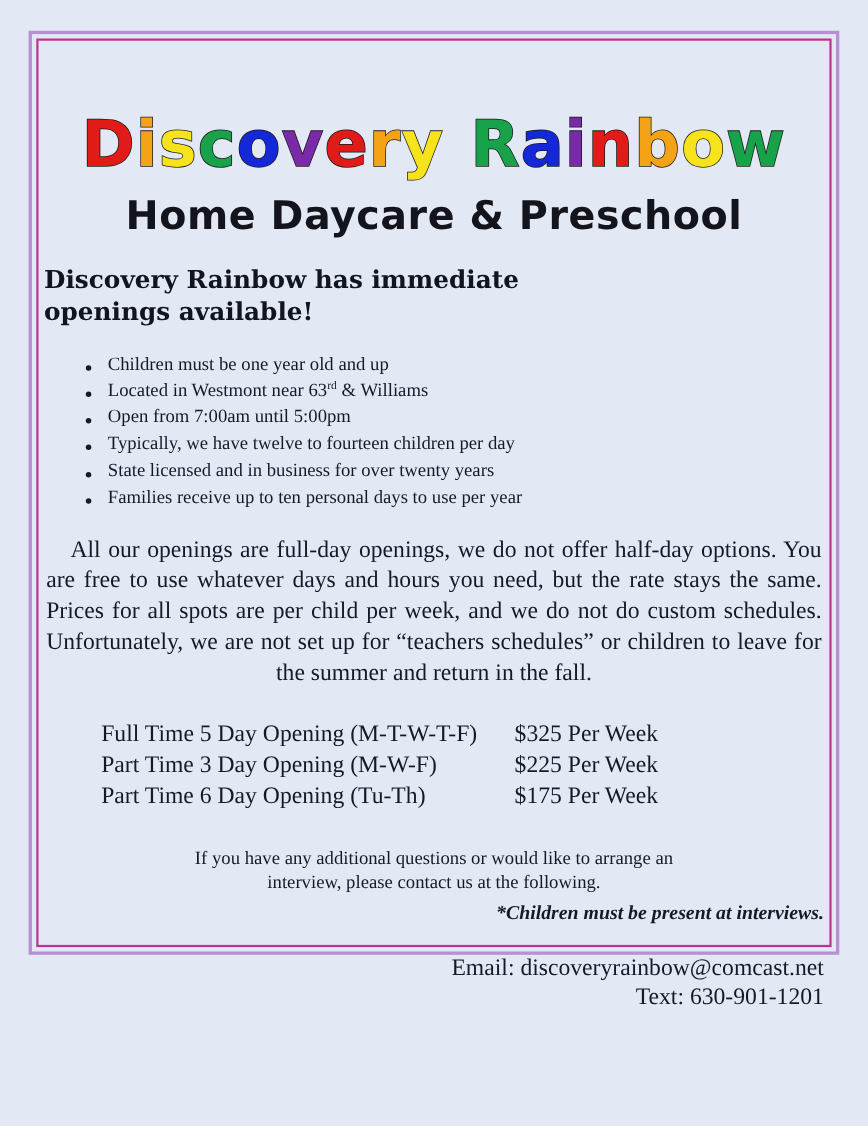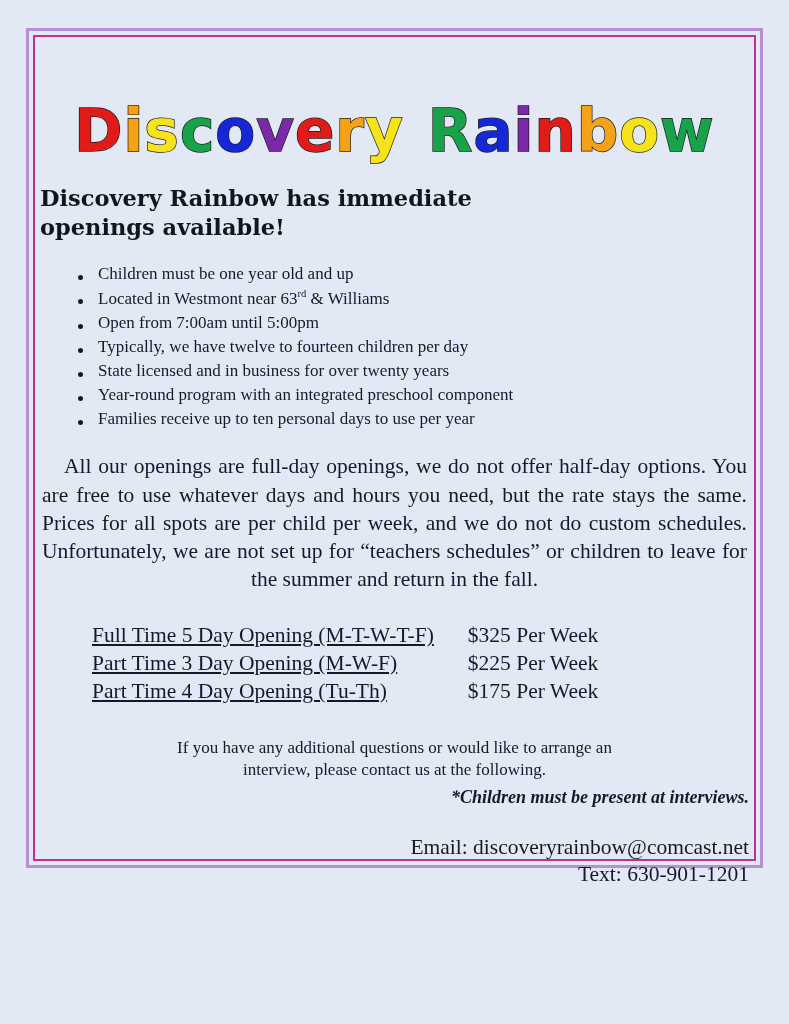--- a/index.html
+++ b/index.html
@@ -135,21 +135,21 @@
     margin: 30px auto 0 52px;
     border-collapse: collapse;
     font-size: 21.5px;
     line-height: 1.2;
   }
   table.prices td {
     padding: 0 0 2px 0;
     white-space: nowrap;
     vertical-align: top;
   }
-  table.prices td.opening { padding-right: 34px; text-decoration: underline; }
+  table.prices td.opening { padding-right: 34px; }
 
   
   .closing {
     text-align: center;
     margin-top: 30px;
     font-size: 17px;
     line-height: 1.31;
   }
   .note-italic {
     text-align: right;
@@ -170,50 +170,50 @@
 
 <div id="flyer">
 
   <div class="frame-outer"></div>
   <div class="frame-inner"></div>
 
   <div class="content">
 
     <div class="rainbow-title" id="rainbow-title"><span class="ltr" style="color: rgb(224, 27, 24);">D</span><span class="ltr" style="color: rgb(245, 163, 22);">i</span><span class="ltr" style="color: rgb(247, 227, 28);">s</span><span class="ltr" style="color: rgb(24, 162, 74);">c</span><span class="ltr" style="color: rgb(21, 40, 216);">o</span><span class="ltr" style="color: rgb(122, 42, 168);">v</span><span class="ltr" style="color: rgb(224, 27, 24);">e</span><span class="ltr" style="color: rgb(245, 163, 22);">r</span><span class="ltr" style="color: rgb(247, 227, 28);">y</span><span class="word-gap"></span><span class="ltr" style="color: rgb(24, 162, 74);">R</span><span class="ltr" style="color: rgb(21, 40, 216);">a</span><span class="ltr" style="color: rgb(122, 42, 168);">i</span><span class="ltr" style="color: rgb(224, 27, 24);">n</span><span class="ltr" style="color: rgb(245, 163, 22);">b</span><span class="ltr" style="color: rgb(247, 227, 28);">o</span><span class="ltr" style="color: rgb(24, 162, 74);">w</span></div>
 
+    <div class="subtitle">Home Daycare &amp; Preschool</div>
 
     <div class="tagline">
       <div>Discovery Rainbow has immediate</div>
       <div>openings available!</div>
     </div>
 
     <ul class="features" id="features-list">
         <li>Children must be one year old and up</li>
         <li><span>Located in Westmont near 63</span><sup class="ord">rd</sup><span> &amp; Williams</span></li>
         <li>Open from 7:00am until 5:00pm</li>
         <li>Typically, we have twelve to fourteen children per day</li>
         <li>State licensed and in business for over twenty years</li>
-        <li>Year-round program with an integrated preschool component</li>
         <li>Families receive up to ten personal days to use per year</li>
       </ul>
 
     <p class="para-justify">All our openings are full-day openings, we do not offer half-day options. You are free to use whatever days and hours you need, but the rate stays the same. Prices for all spots are per child per week, and we do not do custom schedules. Unfortunately, we are not set up for “teachers schedules” or children to leave for the summer and return in the fall.</p>
 
     <table class="prices">
       <tbody id="prices-body">
           <tr>
             <td class="opening">Full Time 5 Day Opening (M-T-W-T-F)</td>
             <td class="rate">$325 Per Week</td>
           </tr>
           <tr>
             <td class="opening">Part Time 3 Day Opening (M-W-F)</td>
             <td class="rate">$225 Per Week</td>
           </tr>
           <tr>
-            <td class="opening">Part Time 4 Day Opening (Tu-Th)</td>
+            <td class="opening">Part Time 6 Day Opening (Tu-Th)</td>
             <td class="rate">$175 Per Week</td>
           </tr>
         </tbody>
     </table>
 
     <div class="closing">
       <div>If you have any additional questions or would like to arrange an</div>
       <div>interview, please contact us at the following.</div>
     </div>
 

